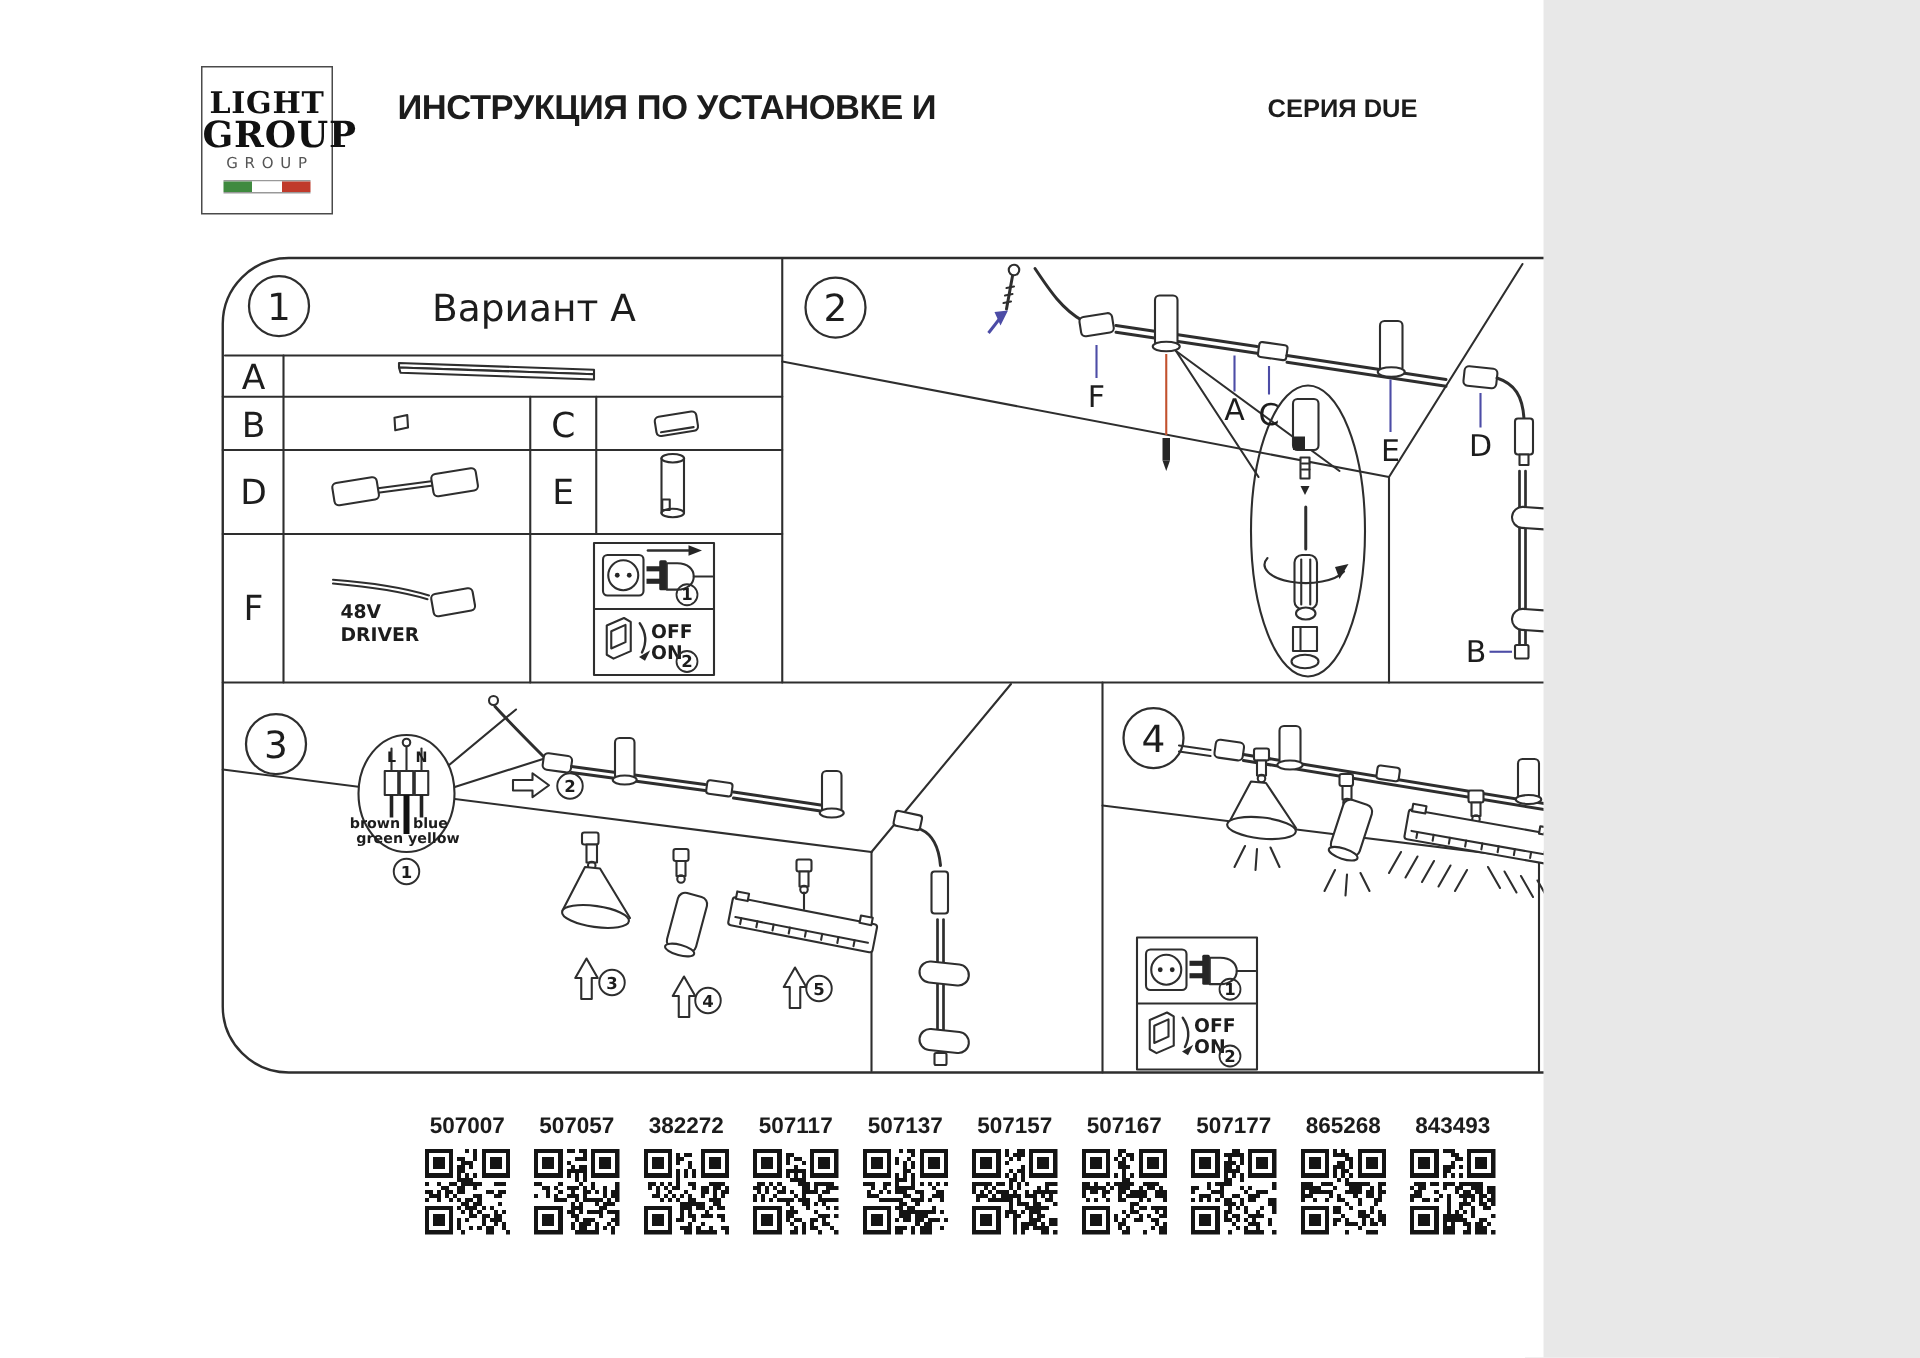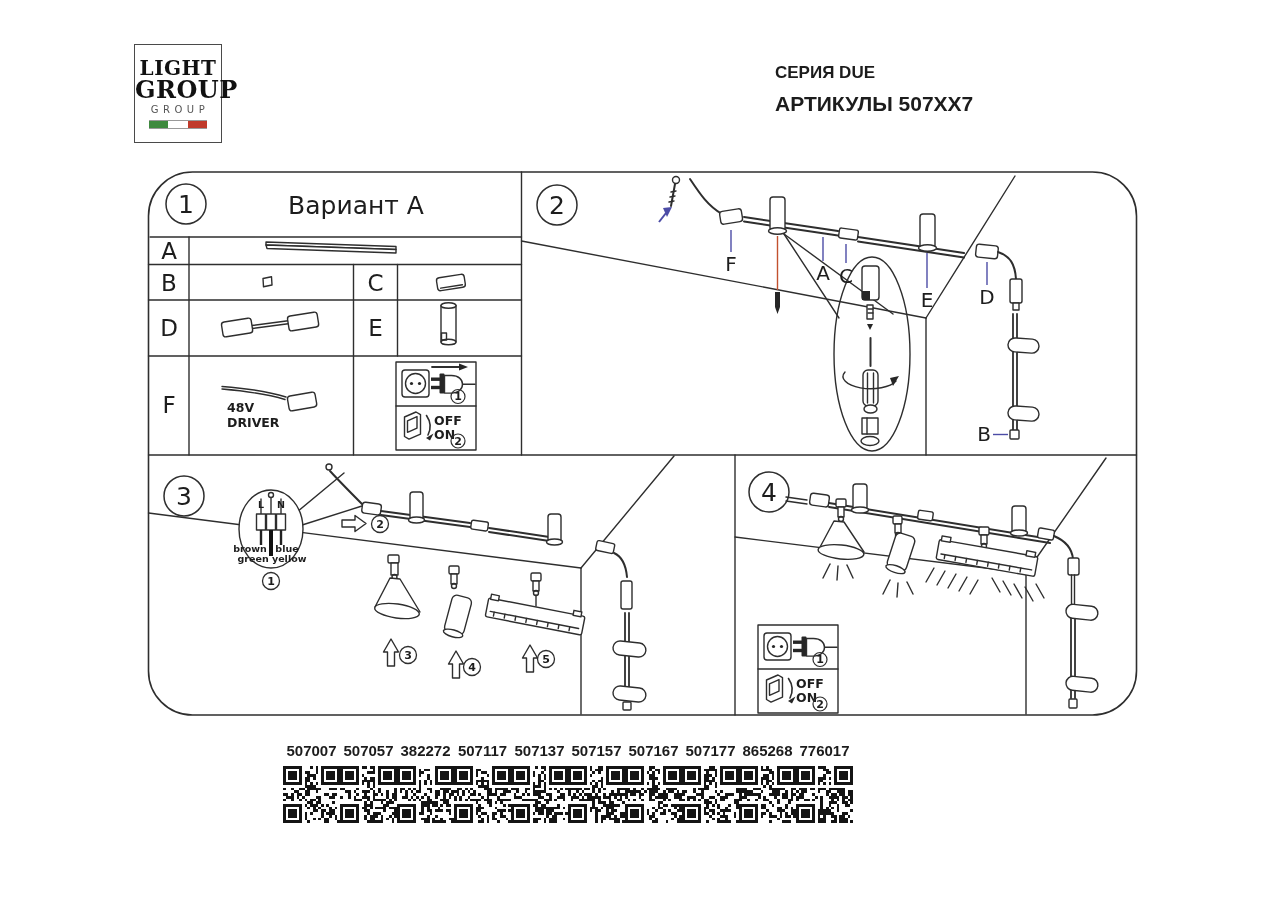--- a/index.html
+++ b/index.html
@@ -1,30 +1,30 @@
 <!DOCTYPE html>
 <html><head>
 <meta charset="utf-8">
 <style>
   html,body{margin:0;padding:0;background:#e8e8e8;}
-  .page{position:relative;width:1280px;height:905px;background:#ffffff;overflow:hidden;
+  .page{position:relative;width:1029px;height:905px;background:#ffffff;overflow:hidden;
         font-family:"DejaVu Sans",sans-serif;color:#1d1d1d;}
   
   .logo-box{position:absolute;left:134px;top:44px;width:88px;height:99px;border:1.5px solid #4a4a4a;
             background:#fff;text-align:center;box-sizing:border-box;}
   .logo-light{font-family:"DejaVu Serif",serif;font-weight:bold;font-size:20px;letter-spacing:.5px;
               color:#111;margin-top:14px;line-height:19px;}
   .logo-star{font-family:"DejaVu Serif",serif;font-weight:bold;font-size:24px;letter-spacing:.5px;
              color:#111;line-height:23px;}
   .logo-group{font-size:10px;letter-spacing:4.5px;color:#555;margin-top:3px;margin-left:4px;line-height:11px;}
   .logo-flag{width:58px;height:7px;margin:5px auto 0 auto;display:flex;border-top:1px solid #999;border-bottom:1px solid #999;}
   .logo-flag span{flex:1;}
   .title-block{position:absolute;left:265px;top:57px;font-family:"Liberation Sans","DejaVu Sans",sans-serif;
                font-weight:bold;font-size:23px;line-height:29px;letter-spacing:-.3px;color:#1c1c1c;}
-  .series-block{position:absolute;left:775px;top:63px;width:240px;text-align:left;
+  .series-block{position:absolute;left:775px;top:63px;width:240px;text-align:center;
                 font-family:"Liberation Sans","DejaVu Sans",sans-serif;color:#1c1c1c;}
   .series-name{font-weight:bold;font-size:17px;}
   .series-articles{font-weight:bold;font-size:21px;margin-top:9px;}
   
   .art{position:absolute;left:0;top:0;}
   .ln{fill:none;stroke:#2e2e2e;stroke-width:1.4;stroke-linecap:round;stroke-linejoin:round;}
   .lnf{fill:#ffffff;stroke:#2e2e2e;stroke-width:1.4;stroke-linecap:round;stroke-linejoin:round;}
   .thk{stroke-width:2;}
   .drk{fill:#262626;stroke:none;}
   .blue{stroke:#4c4ca6;}
@@ -32,21 +32,21 @@
   .red{stroke:#c2512e;}
   text{fill:#1d1d1d;}
   .pnum{font-size:25px;text-anchor:middle;}
   .ptitle{font-size:25px;text-anchor:middle;}
   .rowlbl{font-size:23px;text-anchor:middle;}
   .calloutlbl{font-size:20px;text-anchor:middle;}
   .boldS{font-size:12.5px;font-weight:bold;}
   .tinyB{font-size:9.5px;font-weight:bold;text-anchor:middle;}
   .badge{font-size:11px;font-weight:bold;text-anchor:middle;}
   
-  .qr-row{position:absolute;left:283px;top:742px;display:flex;}
+  .qr-row{position:absolute;left:283px;top:742px;display:flex;gap:16px;}
   .qr-block{width:57px;text-align:center;}
   .qr-label{font-family:"Liberation Sans","DejaVu Sans",sans-serif;font-weight:bold;font-size:15px;
             color:#1c1c1c;margin-bottom:7px;white-space:nowrap;}
   .qr-svg{width:57px;height:57px;display:block;}
 </style>
 </head>
 <body>
 
 <div class="page">
 
@@ -55,25 +55,25 @@
     <div class="logo-star">GROUP</div>
     <div class="logo-group">GROUP</div>
     <div class="logo-flag">
       <span id="flag-green" style="background: rgb(63, 138, 63);"></span>
       <span id="flag-white" style="background: rgb(255, 255, 255);"></span>
       <span id="flag-red" style="background: rgb(192, 58, 43);"></span>
     </div>
   </div>
 
   <div class="title-block">
+    <div>ИНСТРУКЦИЯ ПО УСТАНОВКЕ И</div>
   </div>
 
   <div class="series-block">
     <div class="series-name">СЕРИЯ DUE</div>
-    <div class="series-articles">АРТИКУЛЫ 507XX7</div>
   </div>
 
   <svg class="art" width="1280" height="905" viewBox="0 0 1280 905">
 
     <g>
       <rect class="ln" x="148.5" y="172" width="988" height="543" rx="44" style="stroke-width:1.6"></rect>
       <line class="ln" x1="148.5" y1="455" x2="1136.5" y2="455"></line>
       <line class="ln" x1="521.5" y1="172" x2="521.5" y2="455"></line>
       <line class="ln" x1="735" y1="455" x2="735" y2="715"></line>
 
@@ -607,20 +607,20 @@
           <path d="M0 0h1v1h-1zM1 0h1v1h-1zM2 0h1v1h-1zM3 0h1v1h-1zM4 0h1v1h-1zM5 0h1v1h-1zM6 0h1v1h-1zM10 0h1v1h-1zM11 0h1v1h-1zM14 0h1v1h-1zM15 0h1v1h-1zM16 0h1v1h-1zM17 0h1v1h-1zM18 0h1v1h-1zM19 0h1v1h-1zM20 0h1v1h-1zM0 1h1v1h-1zM6 1h1v1h-1zM8 1h1v1h-1zM9 1h1v1h-1zM10 1h1v1h-1zM11 1h1v1h-1zM12 1h1v1h-1zM14 1h1v1h-1zM20 1h1v1h-1zM0 2h1v1h-1zM2 2h1v1h-1zM3 2h1v1h-1zM4 2h1v1h-1zM6 2h1v1h-1zM9 2h1v1h-1zM12 2h1v1h-1zM14 2h1v1h-1zM16 2h1v1h-1zM17 2h1v1h-1zM18 2h1v1h-1zM20 2h1v1h-1zM0 3h1v1h-1zM2 3h1v1h-1zM3 3h1v1h-1zM4 3h1v1h-1zM6 3h1v1h-1zM8 3h1v1h-1zM9 3h1v1h-1zM10 3h1v1h-1zM12 3h1v1h-1zM14 3h1v1h-1zM16 3h1v1h-1zM17 3h1v1h-1zM18 3h1v1h-1zM20 3h1v1h-1zM0 4h1v1h-1zM2 4h1v1h-1zM3 4h1v1h-1zM4 4h1v1h-1zM6 4h1v1h-1zM8 4h1v1h-1zM9 4h1v1h-1zM11 4h1v1h-1zM14 4h1v1h-1zM16 4h1v1h-1zM17 4h1v1h-1zM18 4h1v1h-1zM20 4h1v1h-1zM0 5h1v1h-1zM6 5h1v1h-1zM8 5h1v1h-1zM9 5h1v1h-1zM10 5h1v1h-1zM11 5h1v1h-1zM14 5h1v1h-1zM20 5h1v1h-1zM0 6h1v1h-1zM1 6h1v1h-1zM2 6h1v1h-1zM3 6h1v1h-1zM4 6h1v1h-1zM5 6h1v1h-1zM6 6h1v1h-1zM8 6h1v1h-1zM10 6h1v1h-1zM12 6h1v1h-1zM14 6h1v1h-1zM15 6h1v1h-1zM16 6h1v1h-1zM17 6h1v1h-1zM18 6h1v1h-1zM19 6h1v1h-1zM20 6h1v1h-1zM8 7h1v1h-1zM9 7h1v1h-1zM12 7h1v1h-1zM4 8h1v1h-1zM6 8h1v1h-1zM7 8h1v1h-1zM8 8h1v1h-1zM9 8h1v1h-1zM20 8h1v1h-1zM0 9h1v1h-1zM1 9h1v1h-1zM4 9h1v1h-1zM7 9h1v1h-1zM12 9h1v1h-1zM14 9h1v1h-1zM20 9h1v1h-1zM0 10h1v1h-1zM5 10h1v1h-1zM6 10h1v1h-1zM7 10h1v1h-1zM13 10h1v1h-1zM16 10h1v1h-1zM17 10h1v1h-1zM18 10h1v1h-1zM2 11h1v1h-1zM3 11h1v1h-1zM4 11h1v1h-1zM7 11h1v1h-1zM10 11h1v1h-1zM11 11h1v1h-1zM14 11h1v1h-1zM15 11h1v1h-1zM16 11h1v1h-1zM0 12h1v1h-1zM2 12h1v1h-1zM4 12h1v1h-1zM6 12h1v1h-1zM8 12h1v1h-1zM9 12h1v1h-1zM12 12h1v1h-1zM14 12h1v1h-1zM15 12h1v1h-1zM19 12h1v1h-1zM20 12h1v1h-1zM8 13h1v1h-1zM9 13h1v1h-1zM10 13h1v1h-1zM12 13h1v1h-1zM19 13h1v1h-1zM20 13h1v1h-1zM0 14h1v1h-1zM1 14h1v1h-1zM2 14h1v1h-1zM3 14h1v1h-1zM4 14h1v1h-1zM5 14h1v1h-1zM6 14h1v1h-1zM9 14h1v1h-1zM11 14h1v1h-1zM13 14h1v1h-1zM17 14h1v1h-1zM20 14h1v1h-1zM0 15h1v1h-1zM6 15h1v1h-1zM8 15h1v1h-1zM9 15h1v1h-1zM13 15h1v1h-1zM16 15h1v1h-1zM20 15h1v1h-1zM0 16h1v1h-1zM2 16h1v1h-1zM3 16h1v1h-1zM4 16h1v1h-1zM6 16h1v1h-1zM8 16h1v1h-1zM10 16h1v1h-1zM11 16h1v1h-1zM14 16h1v1h-1zM15 16h1v1h-1zM16 16h1v1h-1zM17 16h1v1h-1zM0 17h1v1h-1zM2 17h1v1h-1zM3 17h1v1h-1zM4 17h1v1h-1zM6 17h1v1h-1zM8 17h1v1h-1zM9 17h1v1h-1zM11 17h1v1h-1zM13 17h1v1h-1zM15 17h1v1h-1zM19 17h1v1h-1zM0 18h1v1h-1zM2 18h1v1h-1zM3 18h1v1h-1zM4 18h1v1h-1zM6 18h1v1h-1zM10 18h1v1h-1zM14 18h1v1h-1zM15 18h1v1h-1zM16 18h1v1h-1zM19 18h1v1h-1zM0 19h1v1h-1zM6 19h1v1h-1zM11 19h1v1h-1zM13 19h1v1h-1zM16 19h1v1h-1zM0 20h1v1h-1zM1 20h1v1h-1zM2 20h1v1h-1zM3 20h1v1h-1zM4 20h1v1h-1zM5 20h1v1h-1zM6 20h1v1h-1zM9 20h1v1h-1zM13 20h1v1h-1zM14 20h1v1h-1zM15 20h1v1h-1zM16 20h1v1h-1zM17 20h1v1h-1zM20 20h1v1h-1z" fill="#141414"></path>
         </svg>
       </div>
       <div class="qr-block">
         <div class="qr-label">865268</div>
         <svg viewBox="0 0 21 21" class="qr-svg" shape-rendering="crispEdges">
           <path d="M0 0h1v1h-1zM1 0h1v1h-1zM2 0h1v1h-1zM3 0h1v1h-1zM4 0h1v1h-1zM5 0h1v1h-1zM6 0h1v1h-1zM8 0h1v1h-1zM10 0h1v1h-1zM14 0h1v1h-1zM15 0h1v1h-1zM16 0h1v1h-1zM17 0h1v1h-1zM18 0h1v1h-1zM19 0h1v1h-1zM20 0h1v1h-1zM0 1h1v1h-1zM6 1h1v1h-1zM8 1h1v1h-1zM9 1h1v1h-1zM10 1h1v1h-1zM11 1h1v1h-1zM14 1h1v1h-1zM20 1h1v1h-1zM0 2h1v1h-1zM2 2h1v1h-1zM3 2h1v1h-1zM4 2h1v1h-1zM6 2h1v1h-1zM11 2h1v1h-1zM12 2h1v1h-1zM14 2h1v1h-1zM16 2h1v1h-1zM17 2h1v1h-1zM18 2h1v1h-1zM20 2h1v1h-1zM0 3h1v1h-1zM2 3h1v1h-1zM3 3h1v1h-1zM4 3h1v1h-1zM6 3h1v1h-1zM9 3h1v1h-1zM10 3h1v1h-1zM12 3h1v1h-1zM14 3h1v1h-1zM16 3h1v1h-1zM17 3h1v1h-1zM18 3h1v1h-1zM20 3h1v1h-1zM0 4h1v1h-1zM2 4h1v1h-1zM3 4h1v1h-1zM4 4h1v1h-1zM6 4h1v1h-1zM8 4h1v1h-1zM9 4h1v1h-1zM10 4h1v1h-1zM12 4h1v1h-1zM14 4h1v1h-1zM16 4h1v1h-1zM17 4h1v1h-1zM18 4h1v1h-1zM20 4h1v1h-1zM0 5h1v1h-1zM6 5h1v1h-1zM8 5h1v1h-1zM10 5h1v1h-1zM11 5h1v1h-1zM14 5h1v1h-1zM20 5h1v1h-1zM0 6h1v1h-1zM1 6h1v1h-1zM2 6h1v1h-1zM3 6h1v1h-1zM4 6h1v1h-1zM5 6h1v1h-1zM6 6h1v1h-1zM8 6h1v1h-1zM10 6h1v1h-1zM12 6h1v1h-1zM14 6h1v1h-1zM15 6h1v1h-1zM16 6h1v1h-1zM17 6h1v1h-1zM18 6h1v1h-1zM19 6h1v1h-1zM20 6h1v1h-1zM9 7h1v1h-1zM11 7h1v1h-1zM0 8h1v1h-1zM1 8h1v1h-1zM2 8h1v1h-1zM5 8h1v1h-1zM6 8h1v1h-1zM7 8h1v1h-1zM11 8h1v1h-1zM12 8h1v1h-1zM13 8h1v1h-1zM14 8h1v1h-1zM15 8h1v1h-1zM16 8h1v1h-1zM19 8h1v1h-1zM20 8h1v1h-1zM0 9h1v1h-1zM1 9h1v1h-1zM2 9h1v1h-1zM3 9h1v1h-1zM4 9h1v1h-1zM8 9h1v1h-1zM12 9h1v1h-1zM13 9h1v1h-1zM14 9h1v1h-1zM17 9h1v1h-1zM19 9h1v1h-1zM0 10h1v1h-1zM2 10h1v1h-1zM3 10h1v1h-1zM4 10h1v1h-1zM5 10h1v1h-1zM6 10h1v1h-1zM7 10h1v1h-1zM11 10h1v1h-1zM12 10h1v1h-1zM13 10h1v1h-1zM14 10h1v1h-1zM16 10h1v1h-1zM17 10h1v1h-1zM19 10h1v1h-1zM20 10h1v1h-1zM0 11h1v1h-1zM1 11h1v1h-1zM2 11h1v1h-1zM7 11h1v1h-1zM9 11h1v1h-1zM13 11h1v1h-1zM16 11h1v1h-1zM17 11h1v1h-1zM19 11h1v1h-1zM0 12h1v1h-1zM3 12h1v1h-1zM6 12h1v1h-1zM9 12h1v1h-1zM10 12h1v1h-1zM14 12h1v1h-1zM18 12h1v1h-1zM19 12h1v1h-1zM11 13h1v1h-1zM14 13h1v1h-1zM18 13h1v1h-1zM0 14h1v1h-1zM1 14h1v1h-1zM2 14h1v1h-1zM3 14h1v1h-1zM4 14h1v1h-1zM5 14h1v1h-1zM6 14h1v1h-1zM8 14h1v1h-1zM9 14h1v1h-1zM12 14h1v1h-1zM17 14h1v1h-1zM0 15h1v1h-1zM6 15h1v1h-1zM8 15h1v1h-1zM9 15h1v1h-1zM14 15h1v1h-1zM15 15h1v1h-1zM17 15h1v1h-1zM19 15h1v1h-1zM0 16h1v1h-1zM2 16h1v1h-1zM3 16h1v1h-1zM4 16h1v1h-1zM6 16h1v1h-1zM10 16h1v1h-1zM14 16h1v1h-1zM15 16h1v1h-1zM16 16h1v1h-1zM19 16h1v1h-1zM20 16h1v1h-1zM0 17h1v1h-1zM2 17h1v1h-1zM3 17h1v1h-1zM4 17h1v1h-1zM6 17h1v1h-1zM8 17h1v1h-1zM9 17h1v1h-1zM11 17h1v1h-1zM15 17h1v1h-1zM17 17h1v1h-1zM19 17h1v1h-1zM20 17h1v1h-1zM0 18h1v1h-1zM2 18h1v1h-1zM3 18h1v1h-1zM4 18h1v1h-1zM6 18h1v1h-1zM8 18h1v1h-1zM11 18h1v1h-1zM12 18h1v1h-1zM13 18h1v1h-1zM15 18h1v1h-1zM17 18h1v1h-1zM18 18h1v1h-1zM20 18h1v1h-1zM0 19h1v1h-1zM6 19h1v1h-1zM14 19h1v1h-1zM0 20h1v1h-1zM1 20h1v1h-1zM2 20h1v1h-1zM3 20h1v1h-1zM4 20h1v1h-1zM5 20h1v1h-1zM6 20h1v1h-1zM11 20h1v1h-1zM16 20h1v1h-1zM17 20h1v1h-1zM18 20h1v1h-1z" fill="#141414"></path>
         </svg>
       </div>
       <div class="qr-block">
-        <div class="qr-label">776017</div>
+        <div class="qr-label">843493</div>
         <svg viewBox="0 0 21 21" class="qr-svg" shape-rendering="crispEdges">
           <path d="M0 0h1v1h-1zM1 0h1v1h-1zM2 0h1v1h-1zM3 0h1v1h-1zM4 0h1v1h-1zM5 0h1v1h-1zM6 0h1v1h-1zM8 0h1v1h-1zM9 0h1v1h-1zM10 0h1v1h-1zM14 0h1v1h-1zM15 0h1v1h-1zM16 0h1v1h-1zM17 0h1v1h-1zM18 0h1v1h-1zM19 0h1v1h-1zM20 0h1v1h-1zM0 1h1v1h-1zM6 1h1v1h-1zM10 1h1v1h-1zM11 1h1v1h-1zM14 1h1v1h-1zM20 1h1v1h-1zM0 2h1v1h-1zM2 2h1v1h-1zM3 2h1v1h-1zM4 2h1v1h-1zM6 2h1v1h-1zM11 2h1v1h-1zM12 2h1v1h-1zM14 2h1v1h-1zM16 2h1v1h-1zM17 2h1v1h-1zM18 2h1v1h-1zM20 2h1v1h-1zM0 3h1v1h-1zM2 3h1v1h-1zM3 3h1v1h-1zM4 3h1v1h-1zM6 3h1v1h-1zM10 3h1v1h-1zM14 3h1v1h-1zM16 3h1v1h-1zM17 3h1v1h-1zM18 3h1v1h-1zM20 3h1v1h-1zM0 4h1v1h-1zM2 4h1v1h-1zM3 4h1v1h-1zM4 4h1v1h-1zM6 4h1v1h-1zM8 4h1v1h-1zM9 4h1v1h-1zM10 4h1v1h-1zM12 4h1v1h-1zM14 4h1v1h-1zM16 4h1v1h-1zM17 4h1v1h-1zM18 4h1v1h-1zM20 4h1v1h-1zM0 5h1v1h-1zM6 5h1v1h-1zM8 5h1v1h-1zM9 5h1v1h-1zM14 5h1v1h-1zM20 5h1v1h-1zM0 6h1v1h-1zM1 6h1v1h-1zM2 6h1v1h-1zM3 6h1v1h-1zM4 6h1v1h-1zM5 6h1v1h-1zM6 6h1v1h-1zM8 6h1v1h-1zM10 6h1v1h-1zM12 6h1v1h-1zM14 6h1v1h-1zM15 6h1v1h-1zM16 6h1v1h-1zM17 6h1v1h-1zM18 6h1v1h-1zM19 6h1v1h-1zM20 6h1v1h-1zM1 8h1v1h-1zM2 8h1v1h-1zM3 8h1v1h-1zM5 8h1v1h-1zM6 8h1v1h-1zM8 8h1v1h-1zM9 8h1v1h-1zM10 8h1v1h-1zM12 8h1v1h-1zM13 8h1v1h-1zM14 8h1v1h-1zM15 8h1v1h-1zM16 8h1v1h-1zM17 8h1v1h-1zM0 9h1v1h-1zM2 9h1v1h-1zM3 9h1v1h-1zM8 9h1v1h-1zM11 9h1v1h-1zM12 9h1v1h-1zM15 9h1v1h-1zM16 9h1v1h-1zM17 9h1v1h-1zM19 9h1v1h-1zM20 9h1v1h-1zM1 10h1v1h-1zM2 10h1v1h-1zM6 10h1v1h-1zM11 10h1v1h-1zM13 10h1v1h-1zM14 10h1v1h-1zM16 10h1v1h-1zM17 10h1v1h-1zM19 10h1v1h-1zM20 10h1v1h-1zM0 11h1v1h-1zM1 11h1v1h-1zM2 11h1v1h-1zM7 11h1v1h-1zM9 11h1v1h-1zM12 11h1v1h-1zM13 11h1v1h-1zM14 11h1v1h-1zM15 11h1v1h-1zM17 11h1v1h-1zM18 11h1v1h-1zM20 11h1v1h-1zM0 12h1v1h-1zM3 12h1v1h-1zM4 12h1v1h-1zM6 12h1v1h-1zM9 12h1v1h-1zM13 12h1v1h-1zM15 12h1v1h-1zM17 12h1v1h-1zM19 12h1v1h-1zM20 12h1v1h-1zM9 13h1v1h-1zM12 13h1v1h-1zM13 13h1v1h-1zM14 13h1v1h-1zM17 13h1v1h-1zM18 13h1v1h-1zM20 13h1v1h-1zM0 14h1v1h-1zM1 14h1v1h-1zM2 14h1v1h-1zM3 14h1v1h-1zM4 14h1v1h-1zM5 14h1v1h-1zM6 14h1v1h-1zM9 14h1v1h-1zM12 14h1v1h-1zM15 14h1v1h-1zM18 14h1v1h-1zM19 14h1v1h-1zM0 15h1v1h-1zM6 15h1v1h-1zM9 15h1v1h-1zM11 15h1v1h-1zM13 15h1v1h-1zM15 15h1v1h-1zM0 16h1v1h-1zM2 16h1v1h-1zM3 16h1v1h-1zM4 16h1v1h-1zM6 16h1v1h-1zM8 16h1v1h-1zM9 16h1v1h-1zM10 16h1v1h-1zM11 16h1v1h-1zM12 16h1v1h-1zM15 16h1v1h-1zM20 16h1v1h-1zM0 17h1v1h-1zM2 17h1v1h-1zM3 17h1v1h-1zM4 17h1v1h-1zM6 17h1v1h-1zM8 17h1v1h-1zM9 17h1v1h-1zM10 17h1v1h-1zM11 17h1v1h-1zM12 17h1v1h-1zM13 17h1v1h-1zM17 17h1v1h-1zM18 17h1v1h-1zM0 18h1v1h-1zM2 18h1v1h-1zM3 18h1v1h-1zM4 18h1v1h-1zM6 18h1v1h-1zM8 18h1v1h-1zM10 18h1v1h-1zM13 18h1v1h-1zM14 18h1v1h-1zM16 18h1v1h-1zM17 18h1v1h-1zM19 18h1v1h-1zM0 19h1v1h-1zM6 19h1v1h-1zM8 19h1v1h-1zM9 19h1v1h-1zM10 19h1v1h-1zM14 19h1v1h-1zM16 19h1v1h-1zM17 19h1v1h-1zM18 19h1v1h-1zM0 20h1v1h-1zM1 20h1v1h-1zM2 20h1v1h-1zM3 20h1v1h-1zM4 20h1v1h-1zM5 20h1v1h-1zM6 20h1v1h-1zM8 20h1v1h-1zM9 20h1v1h-1zM10 20h1v1h-1zM13 20h1v1h-1zM14 20h1v1h-1zM16 20h1v1h-1zM17 20h1v1h-1zM18 20h1v1h-1zM20 20h1v1h-1z" fill="#141414"></path>
         </svg>
       </div>
     </div>
 
 </div>
 
 </body></html>

